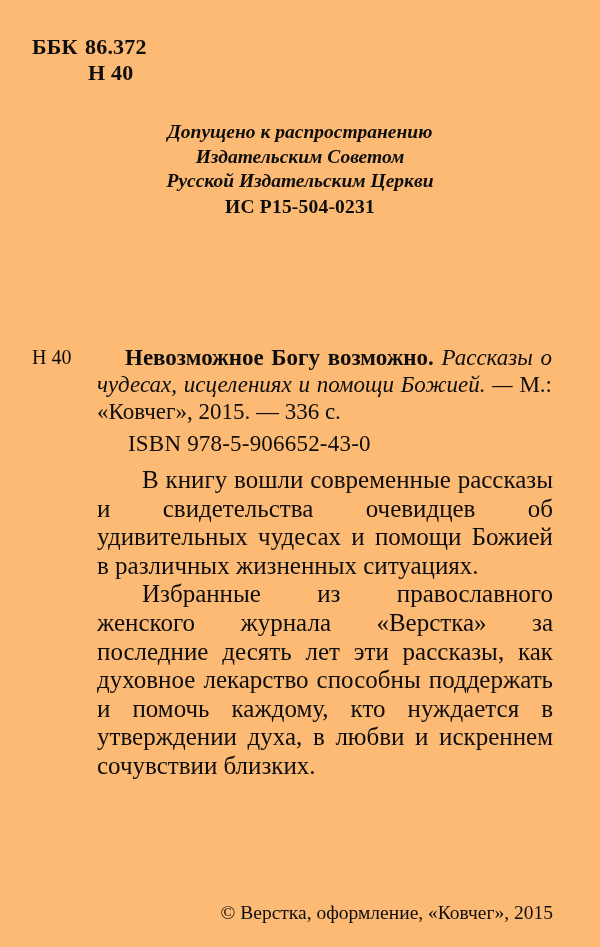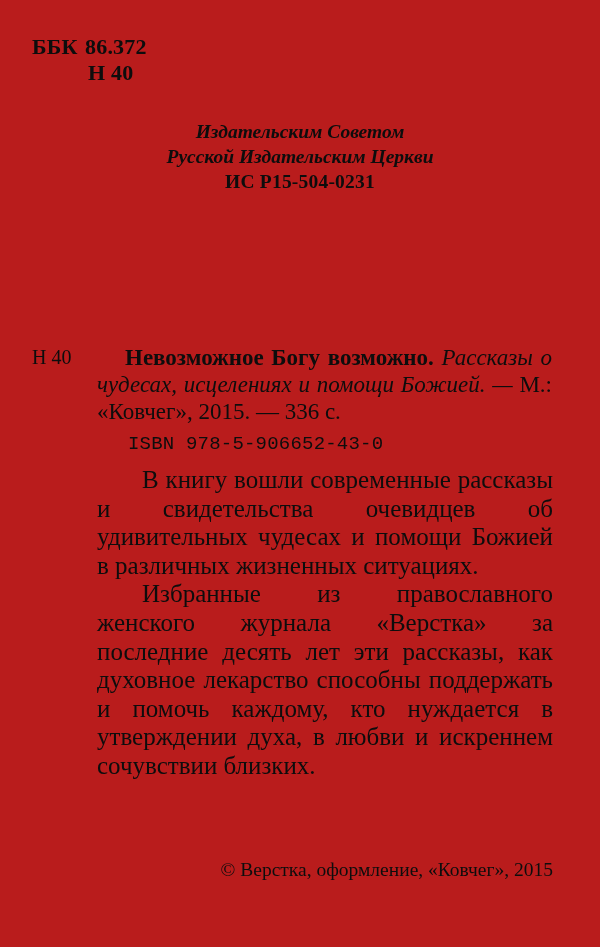--- a/index.html
+++ b/index.html
@@ -5,21 +5,21 @@
   html, body {
     margin: 0;
     padding: 0;
     background: #ffffff;
   }
 
   .page {
     position: relative;
     width: 600px;
     height: 947px;
-    background: #b91c1c;
+    background: #fdba74;
     overflow: hidden;
     font-family: "Liberation Serif", "DejaVu Serif", serif;
     color: #0d0d0d;
     -webkit-font-smoothing: antialiased;
   }
 
   
   .bbk-block {
     position: absolute;
     left: 32px;
@@ -100,25 +100,24 @@
     font-style: italic;
   }
   .biblio-imprint {
     font-style: normal;
   }
 
   .isbn {
     position: absolute;
     left: 128px;
     top: 432px;
-    font-size: 19px;
+    font-size: 23px;
     line-height: 24px;
     letter-spacing: 0.2px;
     white-space: nowrap;
-    font-family: Liberation Mono, monospace;
   }
 
   
   .annotation {
     position: absolute;
     left: 97px;
     top: 466px;
     width: 456px;
   }
   .annotation p {
@@ -127,39 +126,40 @@
     line-height: 28.6px;
     text-align: justify;
     text-indent: 45px;
     hyphens: manual;
   }
 
   
   .copyright {
     position: absolute;
     left: 97px;
-    top: 857px;
+    top: 900px;
     width: 456px;
     text-align: right;
     font-size: 19.5px;
     line-height: 26px;
     white-space: nowrap;
   }
 </style>
 </head>
 <body>
 
 <div class="page">
 
   <div class="bbk-block">
     <span class="bbk-row"><span class="bbk-label">ББК</span><span class="bbk-code">86.372</span></span>
     <span class="bbk-row bbk-row-second">Н 40</span>
   </div>
 
   <div class="approval">
+    <span class="approval-line">Допущено к распространению</span>
     <span class="approval-line">Издательским Советом</span>
     <span class="approval-line">Русской Издательским Церкви</span>
     <span class="approval-code">ИС Р15-504-0231</span>
   </div>
 
   <div class="biblio">
     <span class="biblio-marker">Н 40</span>
     <div class="biblio-body"><span class="biblio-title">Невозможное Богу возможно.</span><span class="biblio-subtitle"> Рассказы о чудесах, исцелениях и помощи Божией. —</span><span class="biblio-imprint"> М.: «Ковчег», 2015. — 336 с.</span></div>
   </div>
 

